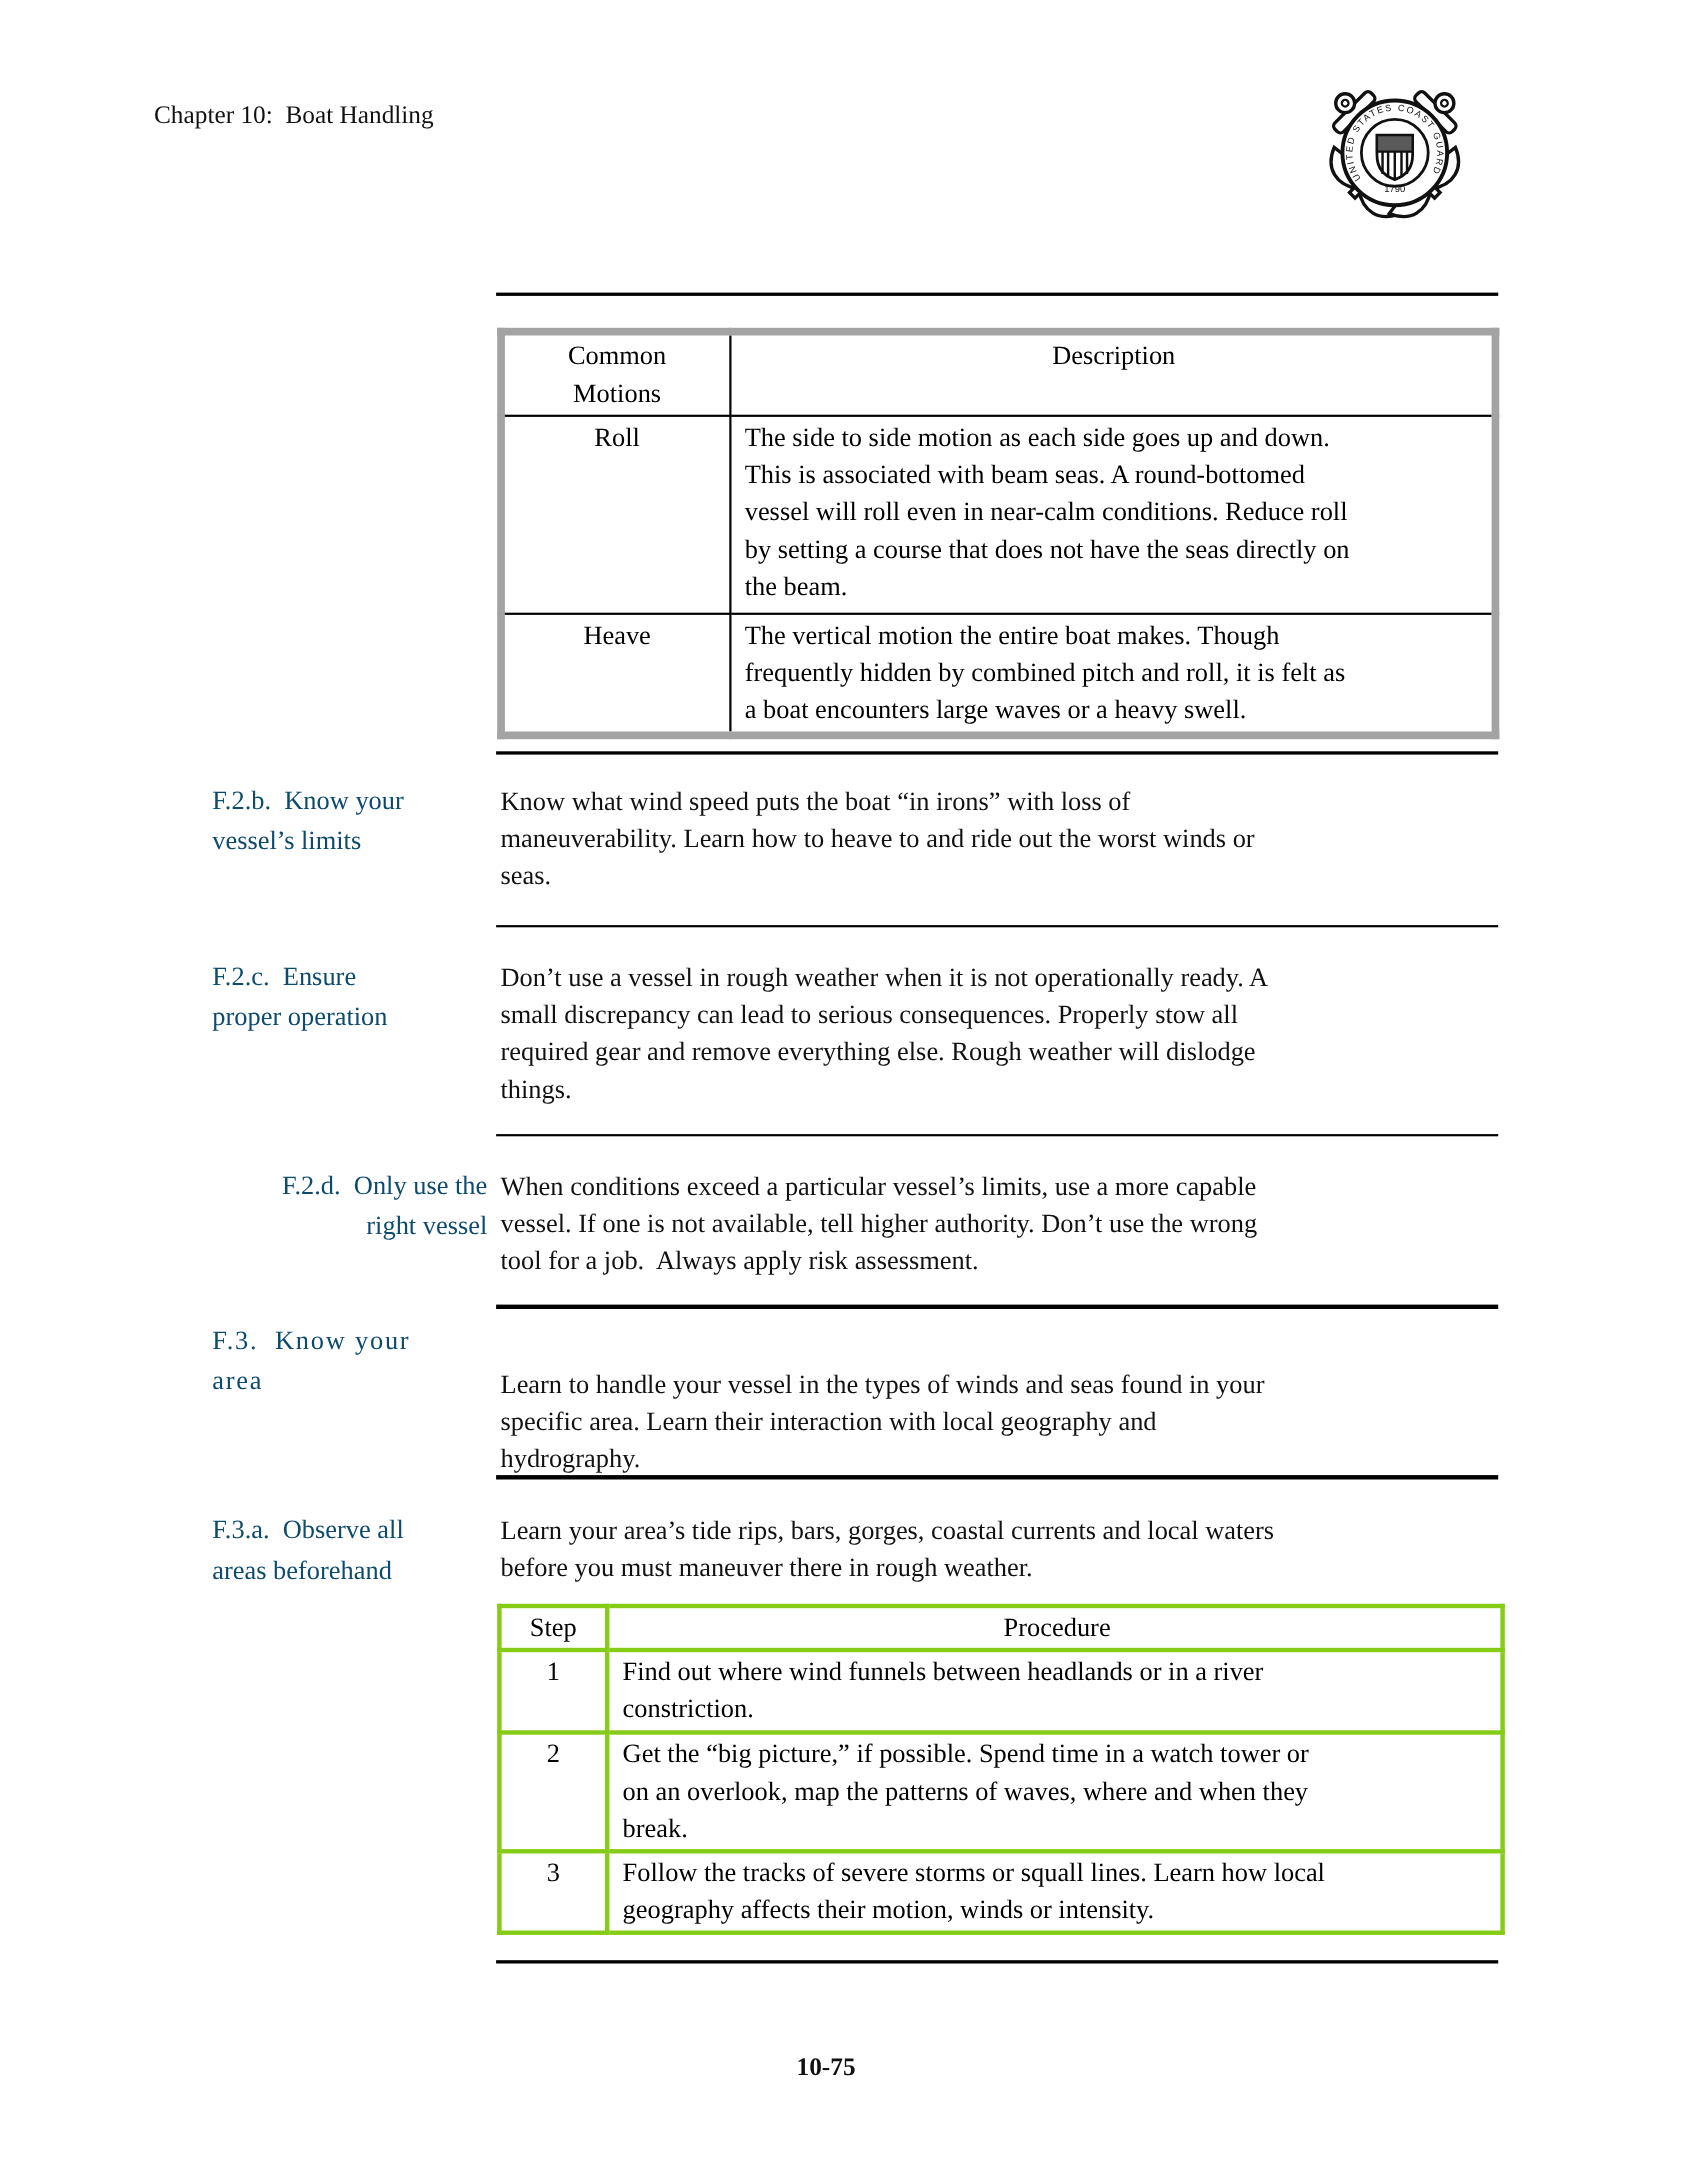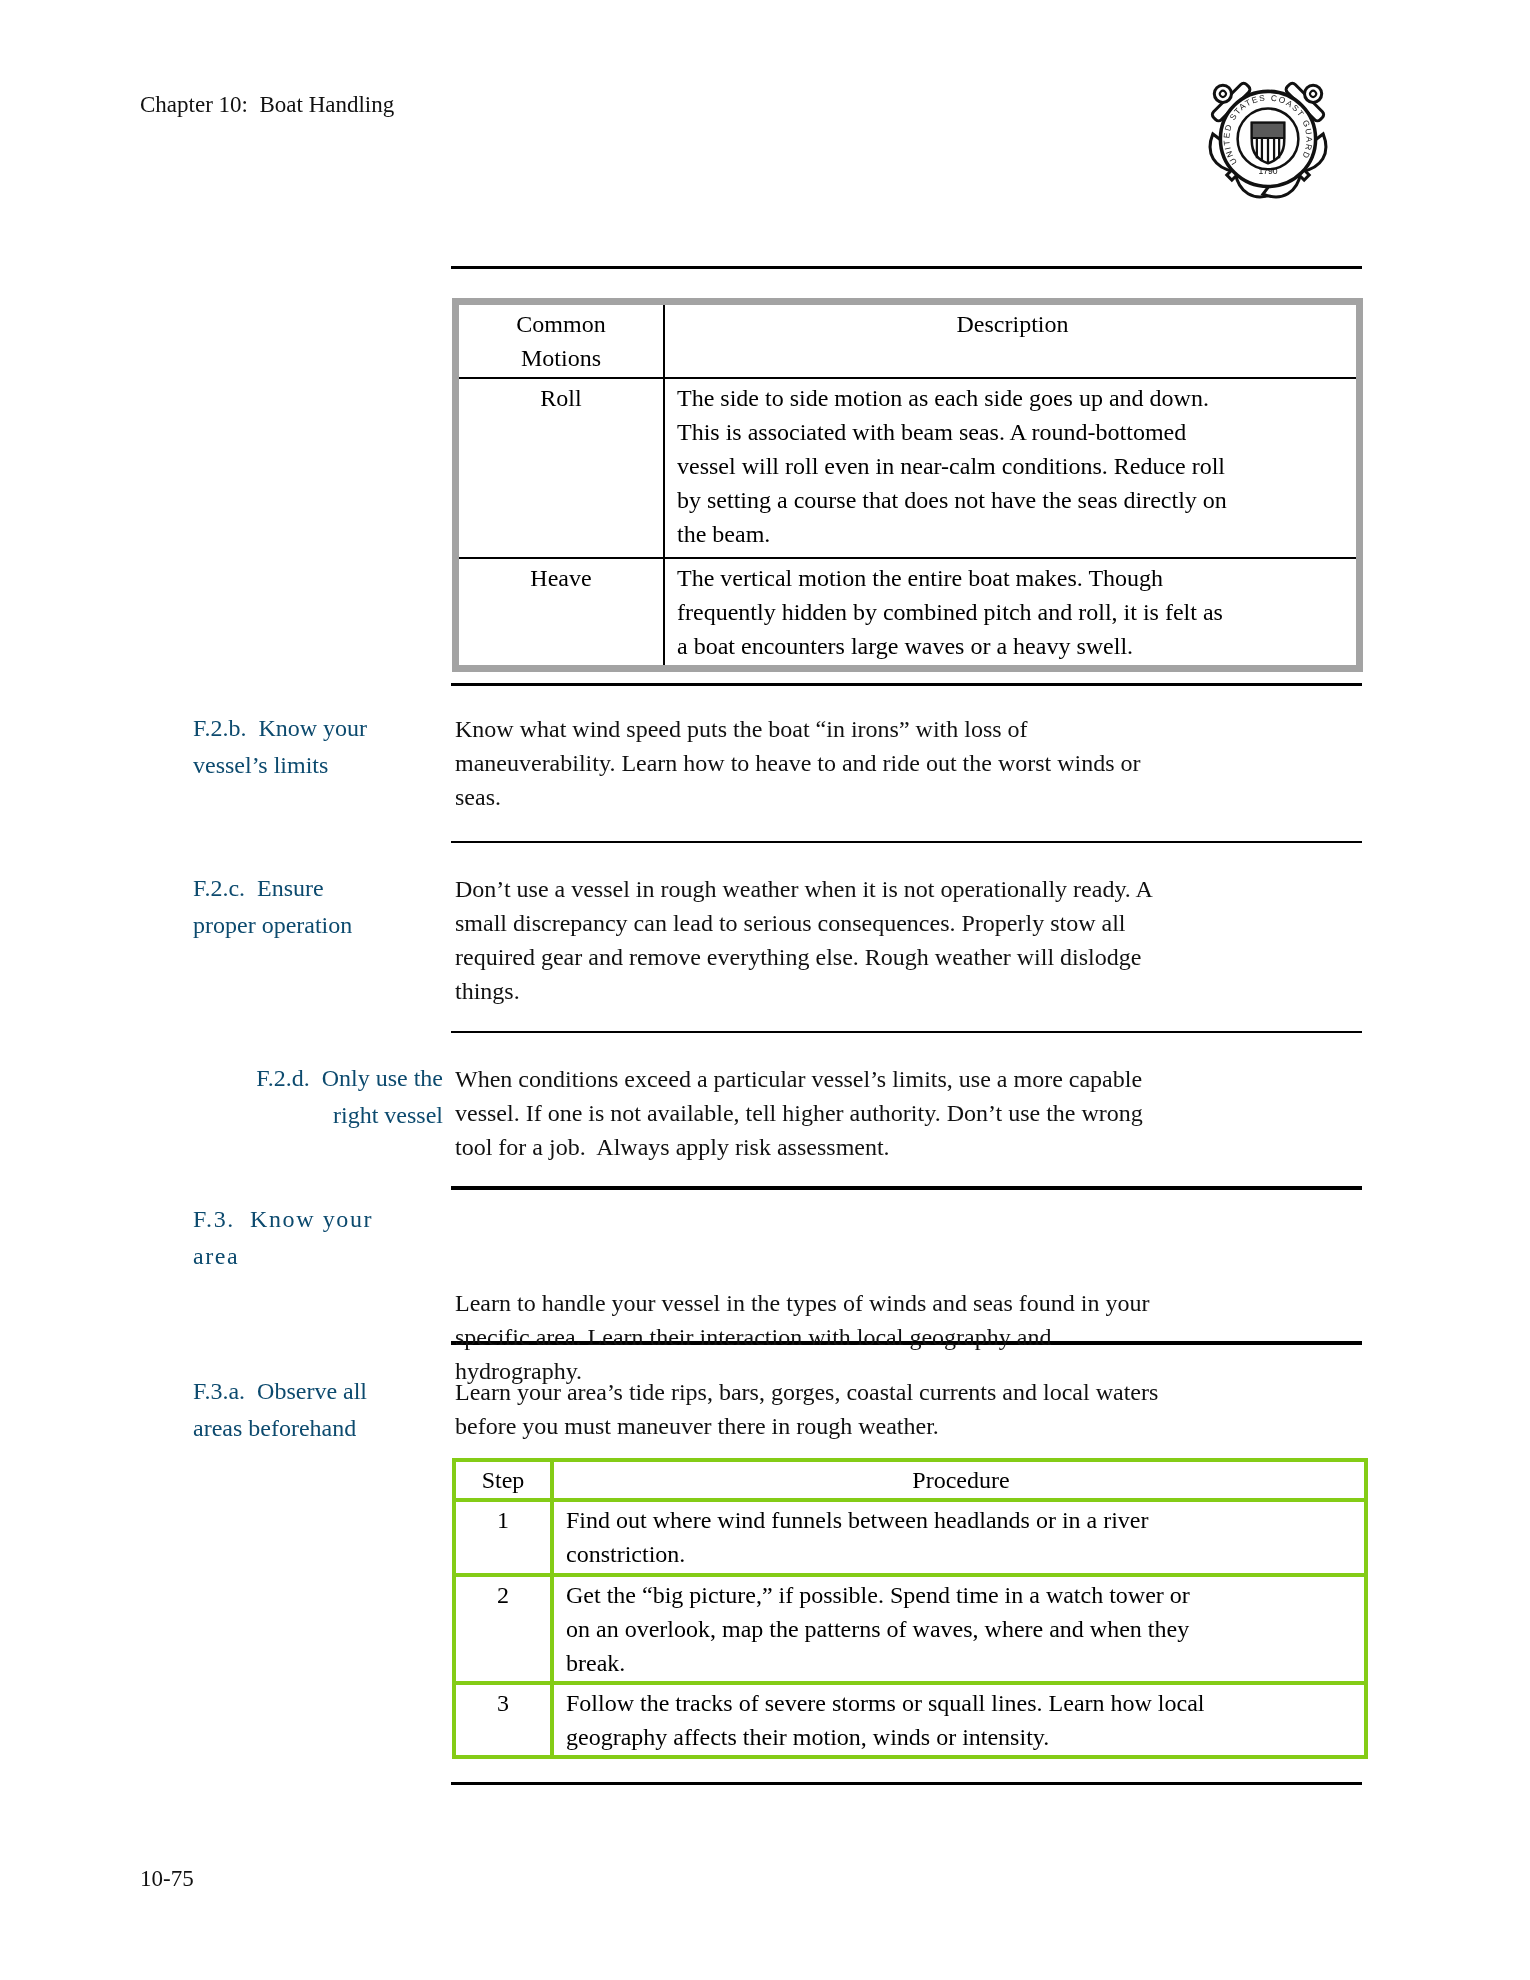--- a/index.html
+++ b/index.html
@@ -58,21 +58,21 @@
   .steps-table .sc1 { width:90px; text-align:center; padding:1px 2px; }
   .steps-table .sc2 { text-align:left; padding:1px 8px 1px 12px; }
   .steps-table .sc2.hdr { text-align:center; }
   .srow-hdr { height:36px; }
   .srow-1 { height:75px; }
   .srow-2 { height:108px; }
   .srow-3 { height:73px; }
 
   .page-number {
     position:absolute; left:140px; top:1866px; width:1222px;
-    font-size:23px; color:#111;
+    text-align:center; font-size:23px; color:#111;font-weight:bold;
   }
 </style>
 </head>
 <body>
 
 <div class="page">
 
   <div class="chapter-header">Chapter 10:  Boat Handling</div>
 
   <svg class="emblem" width="160" height="150" viewBox="0 0 158 148">
@@ -154,21 +154,21 @@
 things.</div>
 
   <div class="sec-label" style="top:1060px;text-align:right;">F.2.d.  Only use the
 right vessel</div>
   <div class="sec-body" style="top:1062px;">When conditions exceed a particular vessel’s limits, use a more capable
 vessel. If one is not available, tell higher authority. Don’t use the wrong
 tool for a job.  Always apply risk assessment.</div>
 
   <div class="sec-label spaced" style="top:1201px;">F.3.  Know your
 area</div>
-  <div class="sec-body" style="top:1286px;">Learn to handle your vessel in the types of winds and seas found in your
+  <div class="sec-body" style="top:1242px;">Learn to handle your vessel in the types of winds and seas found in your
 specific area. Learn their interaction with local geography and
 hydrography.</div>
 
   <div class="sec-label" style="top:1373px;">F.3.a.  Observe all
 areas beforehand</div>
   <div class="sec-body" style="top:1375px;">Learn your area’s tide rips, bars, gorges, coastal currents and local waters
 before you must maneuver there in rough weather.</div>
 
   <table class="steps-table">
     <tbody>

